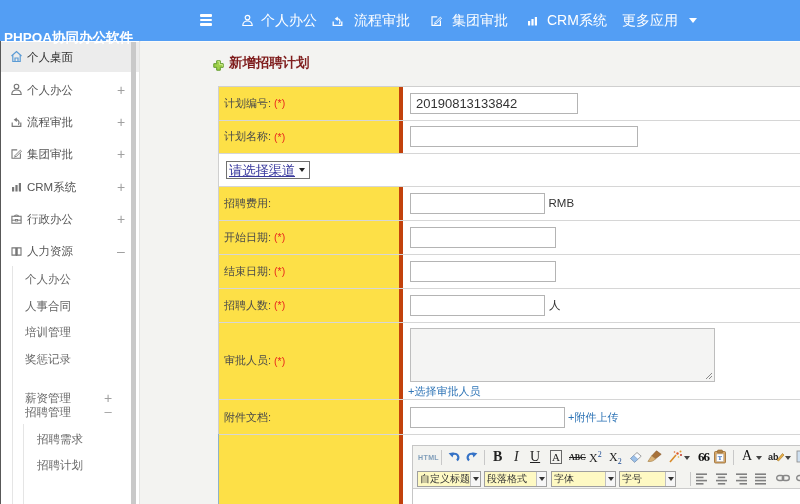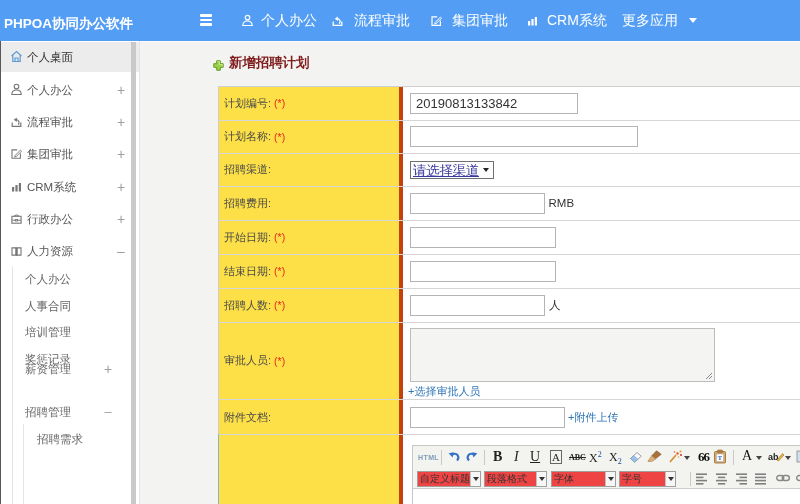--- a/index.html
+++ b/index.html
@@ -1,19 +1,19 @@
 <!DOCTYPE html>
 <html><head><meta charset="utf-8">
 <style>
 *{margin:0;padding:0;box-sizing:border-box;}
 html,body{width:800px;height:504px;overflow:hidden;font-family:"Liberation Sans",sans-serif;background:#f3f3f1;}
 #page{position:relative;width:800px;height:504px;overflow:hidden;}
 
 #header{position:absolute;left:0;top:0;width:800px;height:41px;background:#539ef4;}
-#logo{position:absolute;left:4px;top:4px;height:41px;line-height:39px;color:#fff;font-size:13.5px;font-weight:bold;letter-spacing:0px;}
+#logo{position:absolute;left:4px;top:18px;height:41px;line-height:39px;color:#fff;font-size:13.5px;font-weight:bold;letter-spacing:0px;}
 .burger{position:absolute;left:200px;top:14px;width:12px;}
 .burger div{height:2.5px;background:#fff;margin-bottom:2px;border-radius:1px;}
 .nav{position:absolute;top:0;height:41px;line-height:40px;color:#fff;font-size:14px;}
 .nico{position:absolute;top:14px;}
 .caret{position:absolute;left:689px;top:18px;width:0;height:0;border-left:4.5px solid transparent;border-right:4.5px solid transparent;border-top:5px solid #fff;}
 
 #sidebar{position:absolute;left:0;top:41px;width:140px;height:463px;background:#fff;border-right:1px solid #e4e4e2;}
 #sbedge{position:absolute;left:0;top:41px;width:1px;height:463px;background:#585858;}
 #sbthumb{position:absolute;left:131px;top:42px;width:5px;height:462px;background:#c9c9c9;}
 .sel{position:absolute;left:1px;top:1px;width:138px;height:30px;background:#ececec;}
@@ -36,21 +36,21 @@
 .inp{height:21px;border:1px solid #b4b4b4;background:#fff;margin-left:7px;font-size:13px;color:#333;padding-left:5px;display:flex;align-items:center;}
 .lnk{color:#2e74b6;font-size:11px;}
 .unit{font-size:11.5px;color:#333;margin-left:10px;}
 
 #editor{position:absolute;left:9px;top:10px;width:560px;height:100px;border:1px solid #c6c6c6;background:#fff;}
 #etb{position:absolute;left:0;top:0;width:560px;height:43px;background:#f3f3f0;border-bottom:1px solid #ccc;}
 .e1{position:absolute;top:5px;}
 .e2{position:absolute;top:27px;}
 .esep{position:absolute;top:4px;width:1px;height:15px;background:#c8c8c8;}
 .ecaret{position:absolute;top:10px;width:0;height:0;border-left:3px solid transparent;border-right:3px solid transparent;border-top:4px solid #444;}
-.esel{position:absolute;top:25px;height:16px;background:#ef4444;border:1px solid #9f9f9f;}
+.esel{position:absolute;top:25px;height:16px;background:#fef9c3;border:1px solid #9f9f9f;}
 .eselt{position:absolute;left:2px;top:0;line-height:14px;font-size:10px;color:#333;white-space:nowrap;}
 .eselbtn{position:absolute;right:0;top:0;width:10px;height:100%;border-left:1px solid #c0c0c0;background:#f6f6f6;}
 .scaret{position:absolute;left:2px;top:4.5px;width:0;height:0;border-left:3px solid transparent;border-right:3px solid transparent;border-top:4px solid #333;}
 #ebody{position:absolute;left:0;top:44px;width:560px;height:56px;background:#fff;}
 </style></head>
 <body>
 <div id="page">
 
   <div id="content">
     <div id="title">
@@ -67,21 +67,20 @@
             <div class="inp" style="width:168px;">20190813133842</div>
           </div>
         </div>
       <div class="frow" style="height:33px;">
           <div class="fl">计划名称:<span class="star">(*)</span></div>
           <div class="fr">
             <div class="inp" style="width:228px;"></div>
           </div>
         </div>
       <div class="frow" style="height:33.5px;">
-          <div class="fl">招聘渠道:</div>
           <div class="fr">
         <div style="width:84px;height:18px;border:1px solid #707070;background:#fdfdfd;margin-left:7px;position:relative;">
           <span style="position:absolute;left:2px;top:0.5px;font-size:13.5px;color:#3a3a9e;text-decoration:underline;letter-spacing:-0.3px;">请选择渠道</span>
           <span style="position:absolute;right:4px;top:6px;width:0;height:0;border-left:3.5px solid transparent;border-right:3.5px solid transparent;border-top:4.5px solid #222;"></span>
         </div>
           </div>
         </div>
       <div class="frow" style="height:33.5px;">
           <div class="fl">招聘费用:</div>
           <div class="fr">
@@ -331,30 +330,33 @@
       </div>
     <div class="sub" style="top:251.7px;">
         <span style="position:absolute;left:24px;">人事合同</span>
       </div>
     <div class="sub" style="top:278.3px;">
         <span style="position:absolute;left:24px;">培训管理</span>
       </div>
     <div class="sub" style="top:304.9px;">
         <span style="position:absolute;left:24px;">奖惩记录</span>
       </div>
-    <div class="sub" style="top:315px;">
+    <div class="sub" style="top:344px;">
         <span style="position:absolute;left:24px;">薪资管理</span>
         <span class="plus" style="left:100px;font-size:14px;">+</span>
       </div>
     <div class="sub" style="top:358.1px;">
         <span style="position:absolute;left:24px;">招聘管理</span>
         <span class="plus" style="left:100px;font-size:13px;">–</span>
       </div>
     <div class="sub" style="top:384.7px;">
         <span style="position:absolute;left:36px;">招聘需求</span>
+      </div>
+    <div class="sub" style="top:411.3px;">
+        <span style="position:absolute;left:36px;">招聘计划</span>
       </div>
   </div>
   <div style="position:absolute;left:141px;top:41px;width:659px;height:1px;background:#fbfbf9;"></div>
   <div id="sbedge"></div>
   <div id="sbthumb"></div>
 
   <div id="header">
     <div id="logo">PHPOA协同办公软件</div>
     <div class="burger">
         <div></div>

